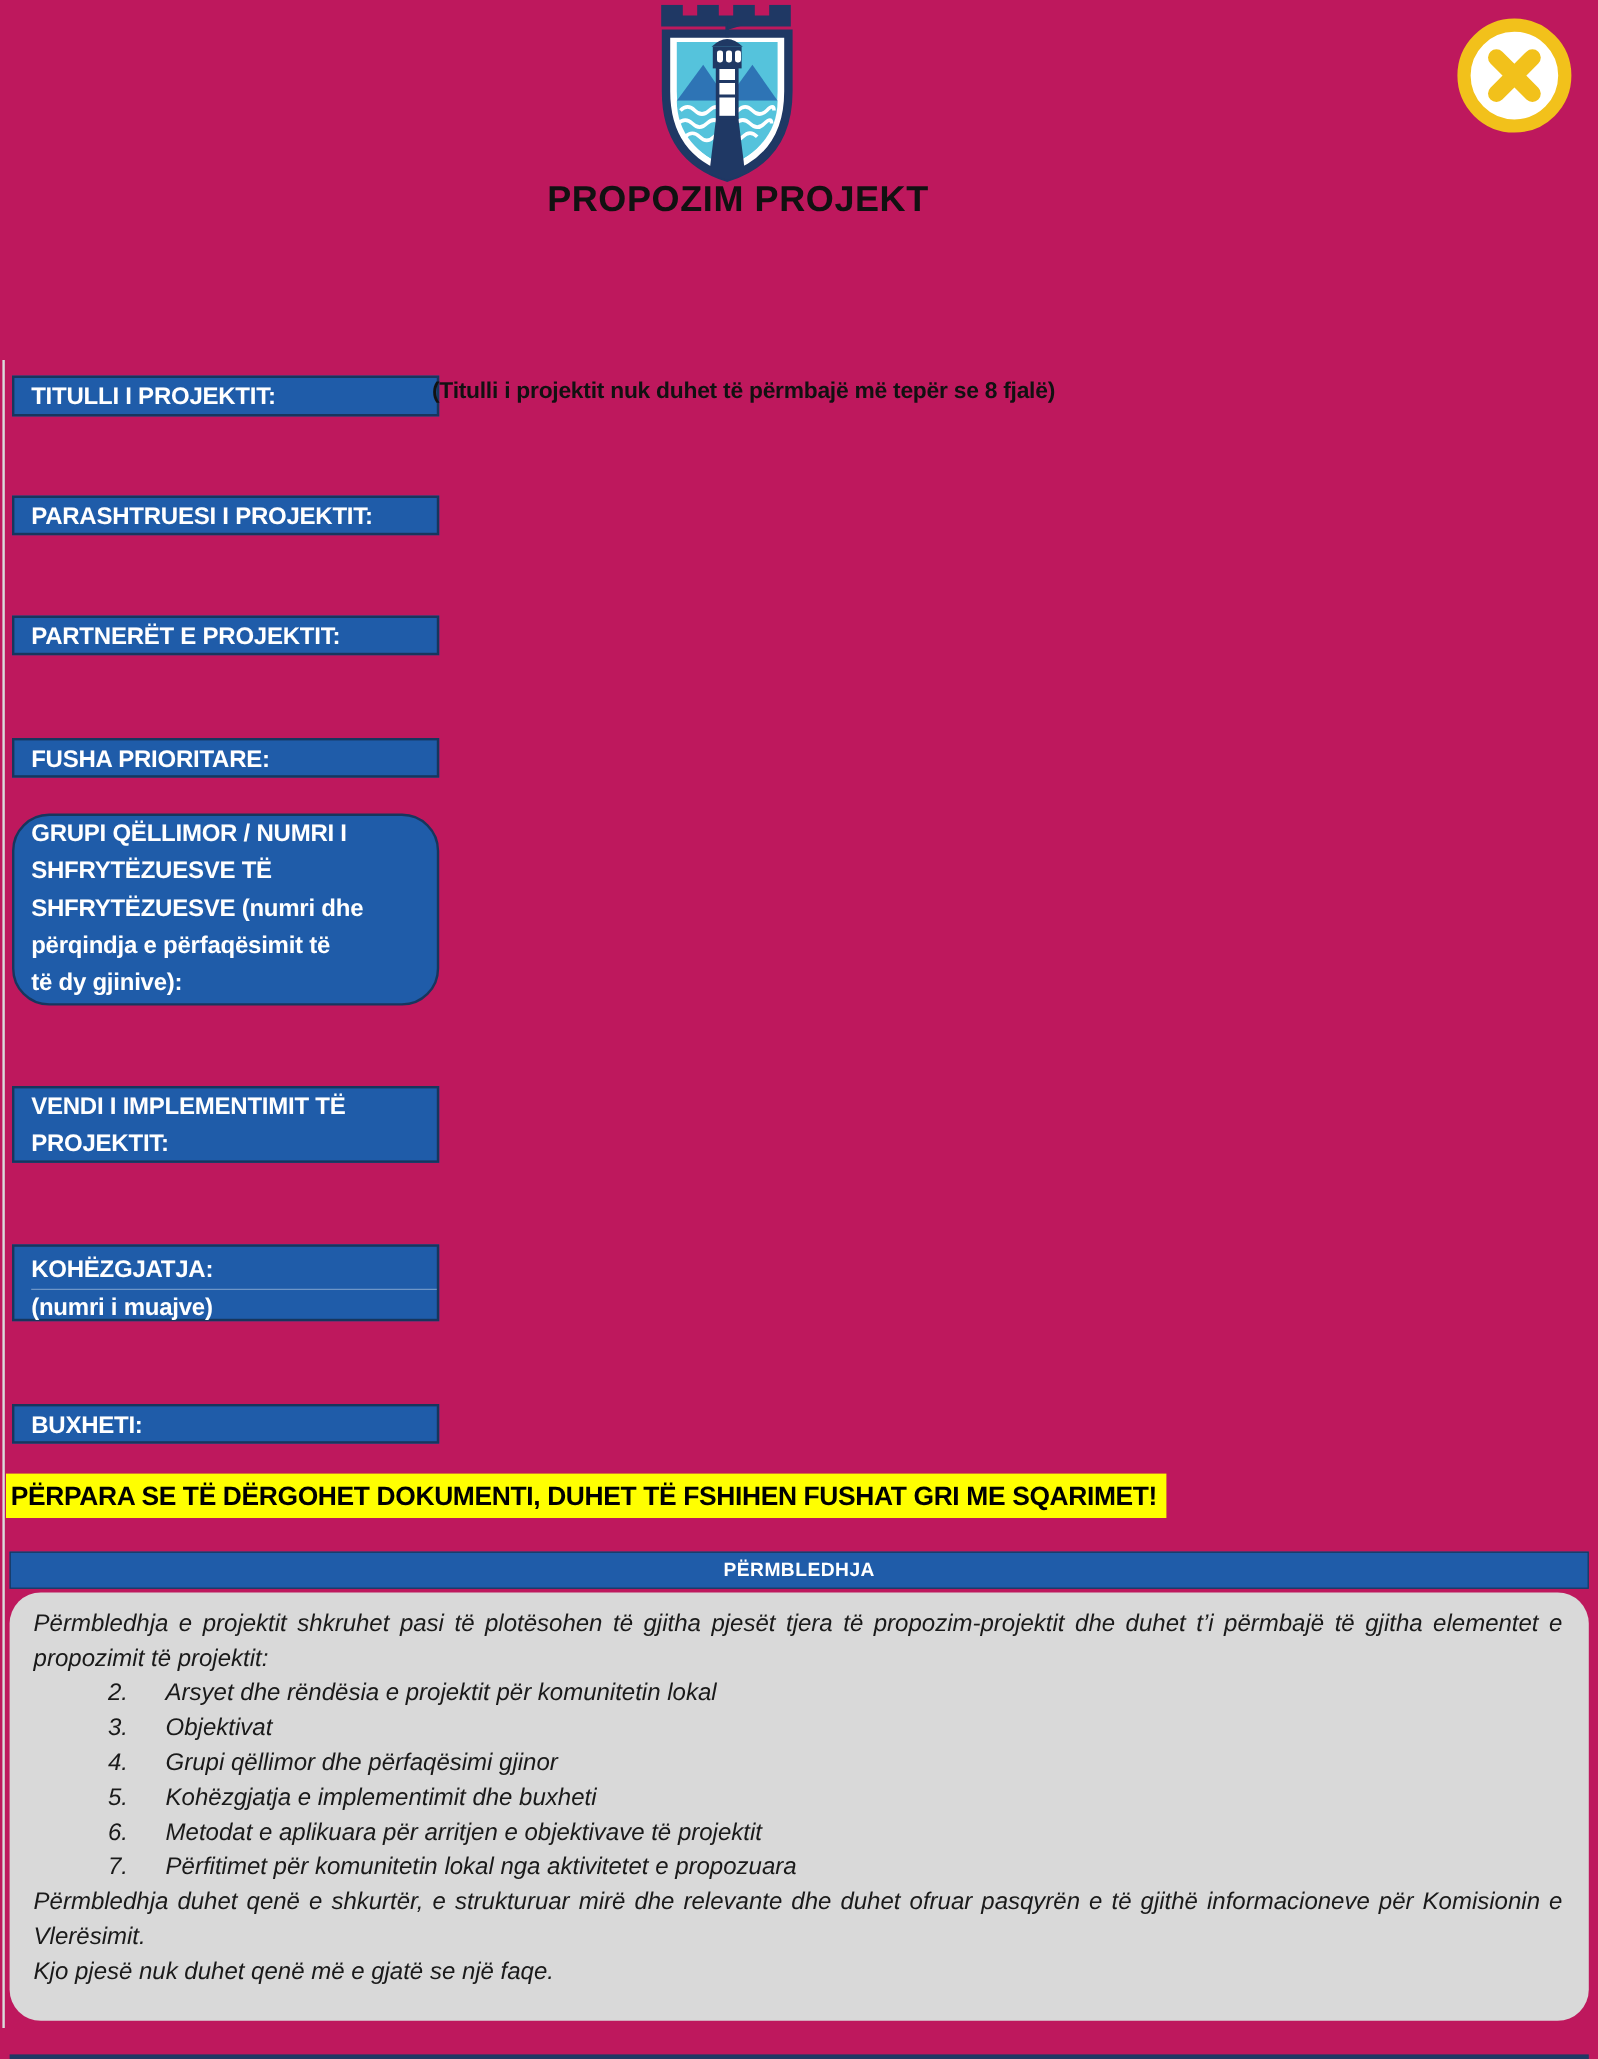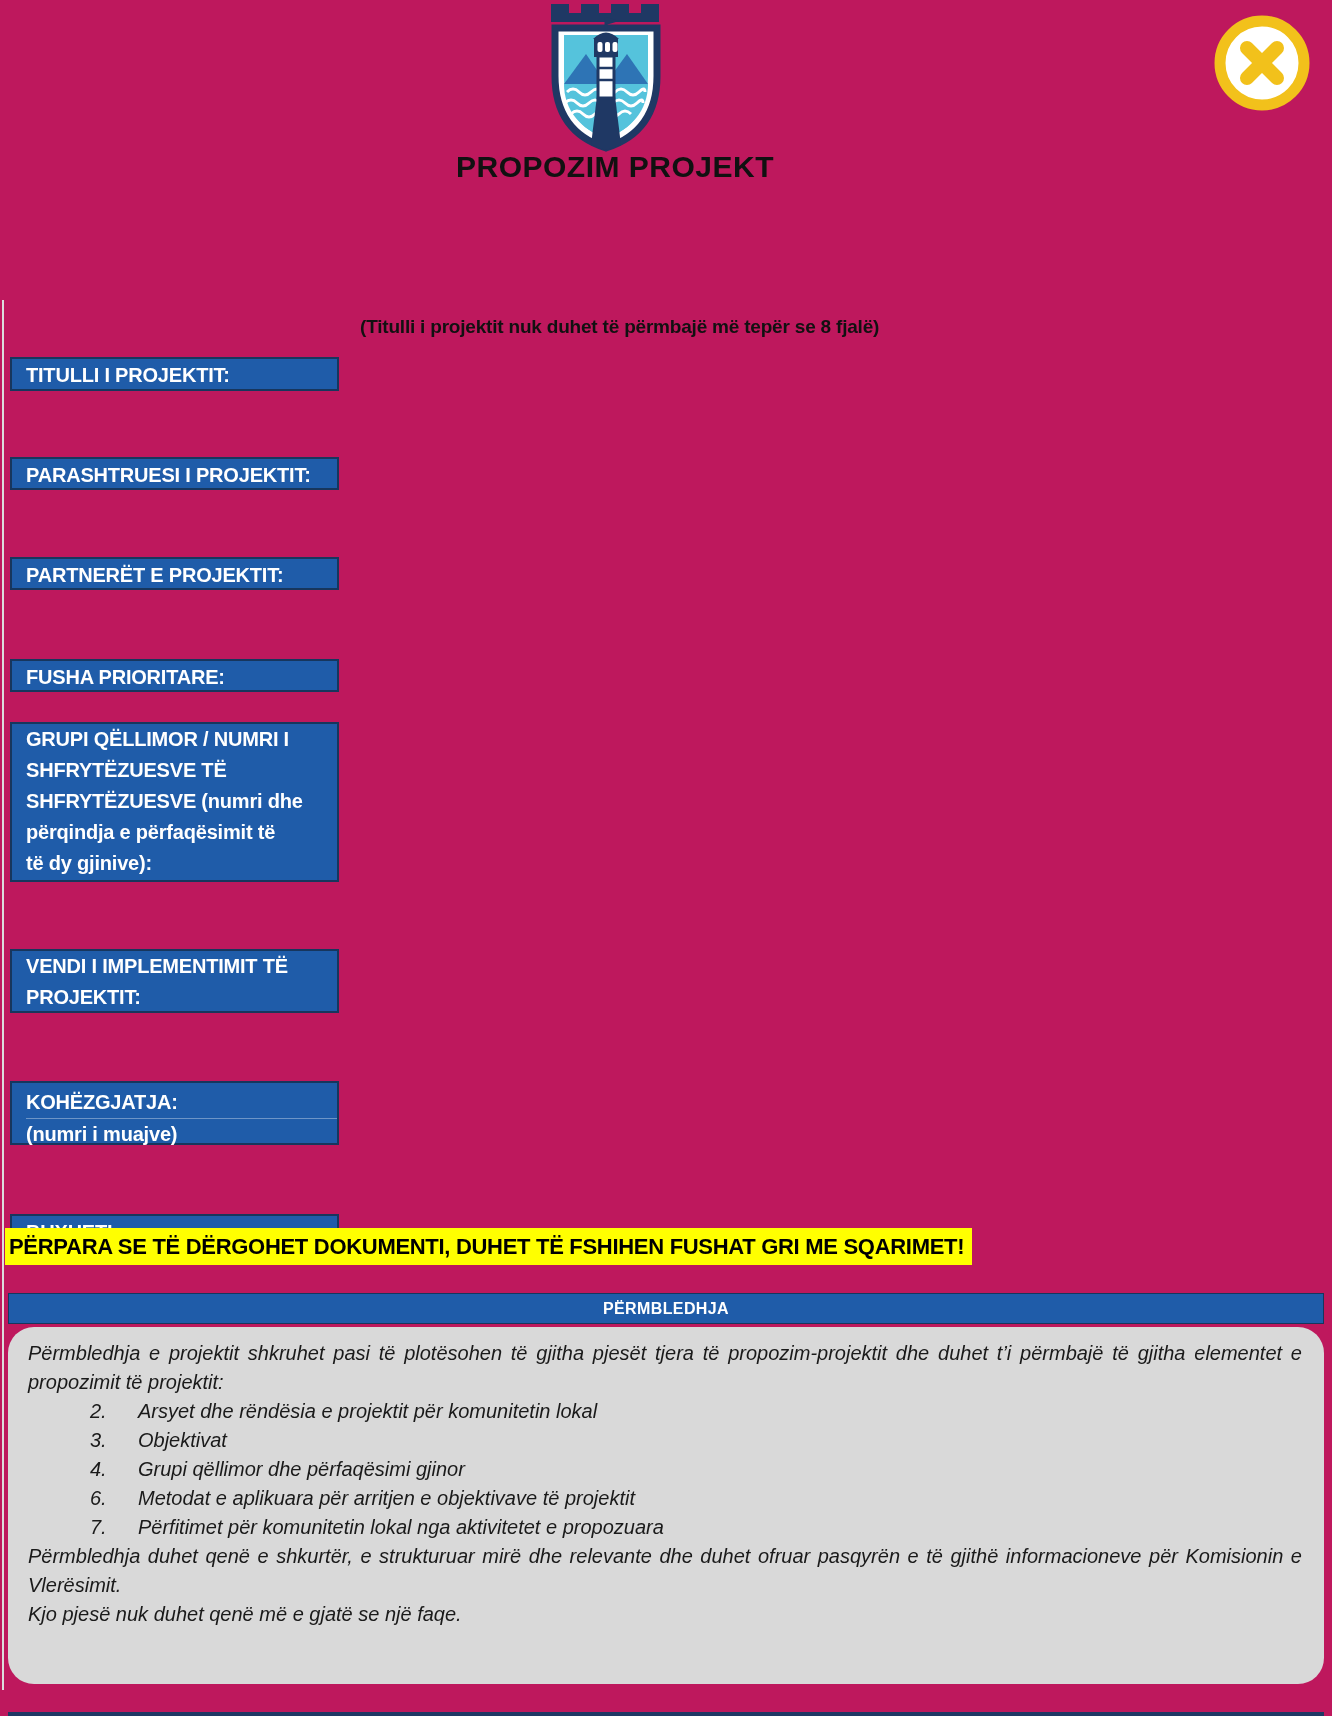--- a/index.html
+++ b/index.html
@@ -19,31 +19,31 @@
   }
 
   
   .close-btn{
     position:absolute;left:1211px;top:12px;width:102px;height:102px;
     background:transparent;border:none;padding:0;cursor:pointer;
   }
 
   
   .fieldbox{
-    position:absolute;left:10px;width:329px;box-sizing:border-box;
+    position:absolute;left:10px;width:356px;box-sizing:border-box;
     background:#1F5CA9;border:2px solid #17365D;
     color:#ffffff;font-weight:700;font-size:20px;letter-spacing:-0.2px;
-    padding:2px 0 2px 14px;line-height:29px;margin-top:44px;
+    padding:2px 0 2px 14px;line-height:29px;
   }
   .fieldbox .bl{line-height:31px;}
   .box-titulli{top:313px;height:34px;}
   .box-parashtruesi{top:413px;height:33px;}
   .box-partneret{top:513px;height:33px;}
   .box-fusha{top:615px;height:33px;}
-  .box-grupi{top:678px;height:160px;padding-top:0;padding-bottom:0;}
+  .box-grupi{top:678px;height:160px;padding-top:0;padding-bottom:0;border-radius:31px;}
   .box-vendi{top:905px;height:64px;padding-top:0;}
   .box-kohezgjatja{top:1037px;height:64px;padding-top:4px;}
   .box-kohezgjatja .bl + .bl{border-top:1px solid rgba(255,255,255,0.35);}
   .box-buxheti{top:1170px;height:33px;}
 
   .title-note{
     position:absolute;left:360px;top:316px;font-size:19px;font-weight:700;color:#111;
     letter-spacing:-0.2px;
   }
 
@@ -166,20 +166,21 @@
   <div class="warning">PËRPARA SE TË DËRGOHET DOKUMENTI, DUHET TË FSHIHEN FUSHAT GRI ME SQARIMET!</div>
 
   <div class="summary-bar">PËRMBLEDHJA</div>
 
   <div class="summary-box">
     <div class="summary-intro">Përmbledhja e projektit shkruhet pasi të plotësohen të gjitha pjesët tjera të propozim-projektit dhe duhet t’i përmbajë të gjitha elementet e propozimit të projektit:</div>
     <div class="summary-list">
       <div class="list-row"><span class="list-num">2.</span><span>Arsyet dhe rëndësia e projektit për komunitetin lokal</span></div>
       <div class="list-row"><span class="list-num">3.</span><span>Objektivat</span></div>
       <div class="list-row"><span class="list-num">4.</span><span>Grupi qëllimor dhe përfaqësimi gjinor</span></div>
+      <div class="list-row"><span class="list-num">5.</span><span>Kohëzgjatja e implementimit dhe buxheti</span></div>
       <div class="list-row"><span class="list-num">6.</span><span>Metodat e aplikuara për arritjen e objektivave të projektit</span></div>
       <div class="list-row"><span class="list-num">7.</span><span>Përfitimet për komunitetin lokal nga aktivitetet e propozuara</span></div>
     </div>
     <div class="summary-outro">Përmbledhja duhet qenë e shkurtër, e strukturuar mirë dhe relevante dhe duhet ofruar pasqyrën e të gjithë informacioneve për Komisionin e Vlerësimit.</div>
     <div class="summary-outro2">Kjo pjesë nuk duhet qenë më e gjatë se një faqe.</div>
   </div>
 
   <div class="bottom-strip"></div>
 
 </div>

